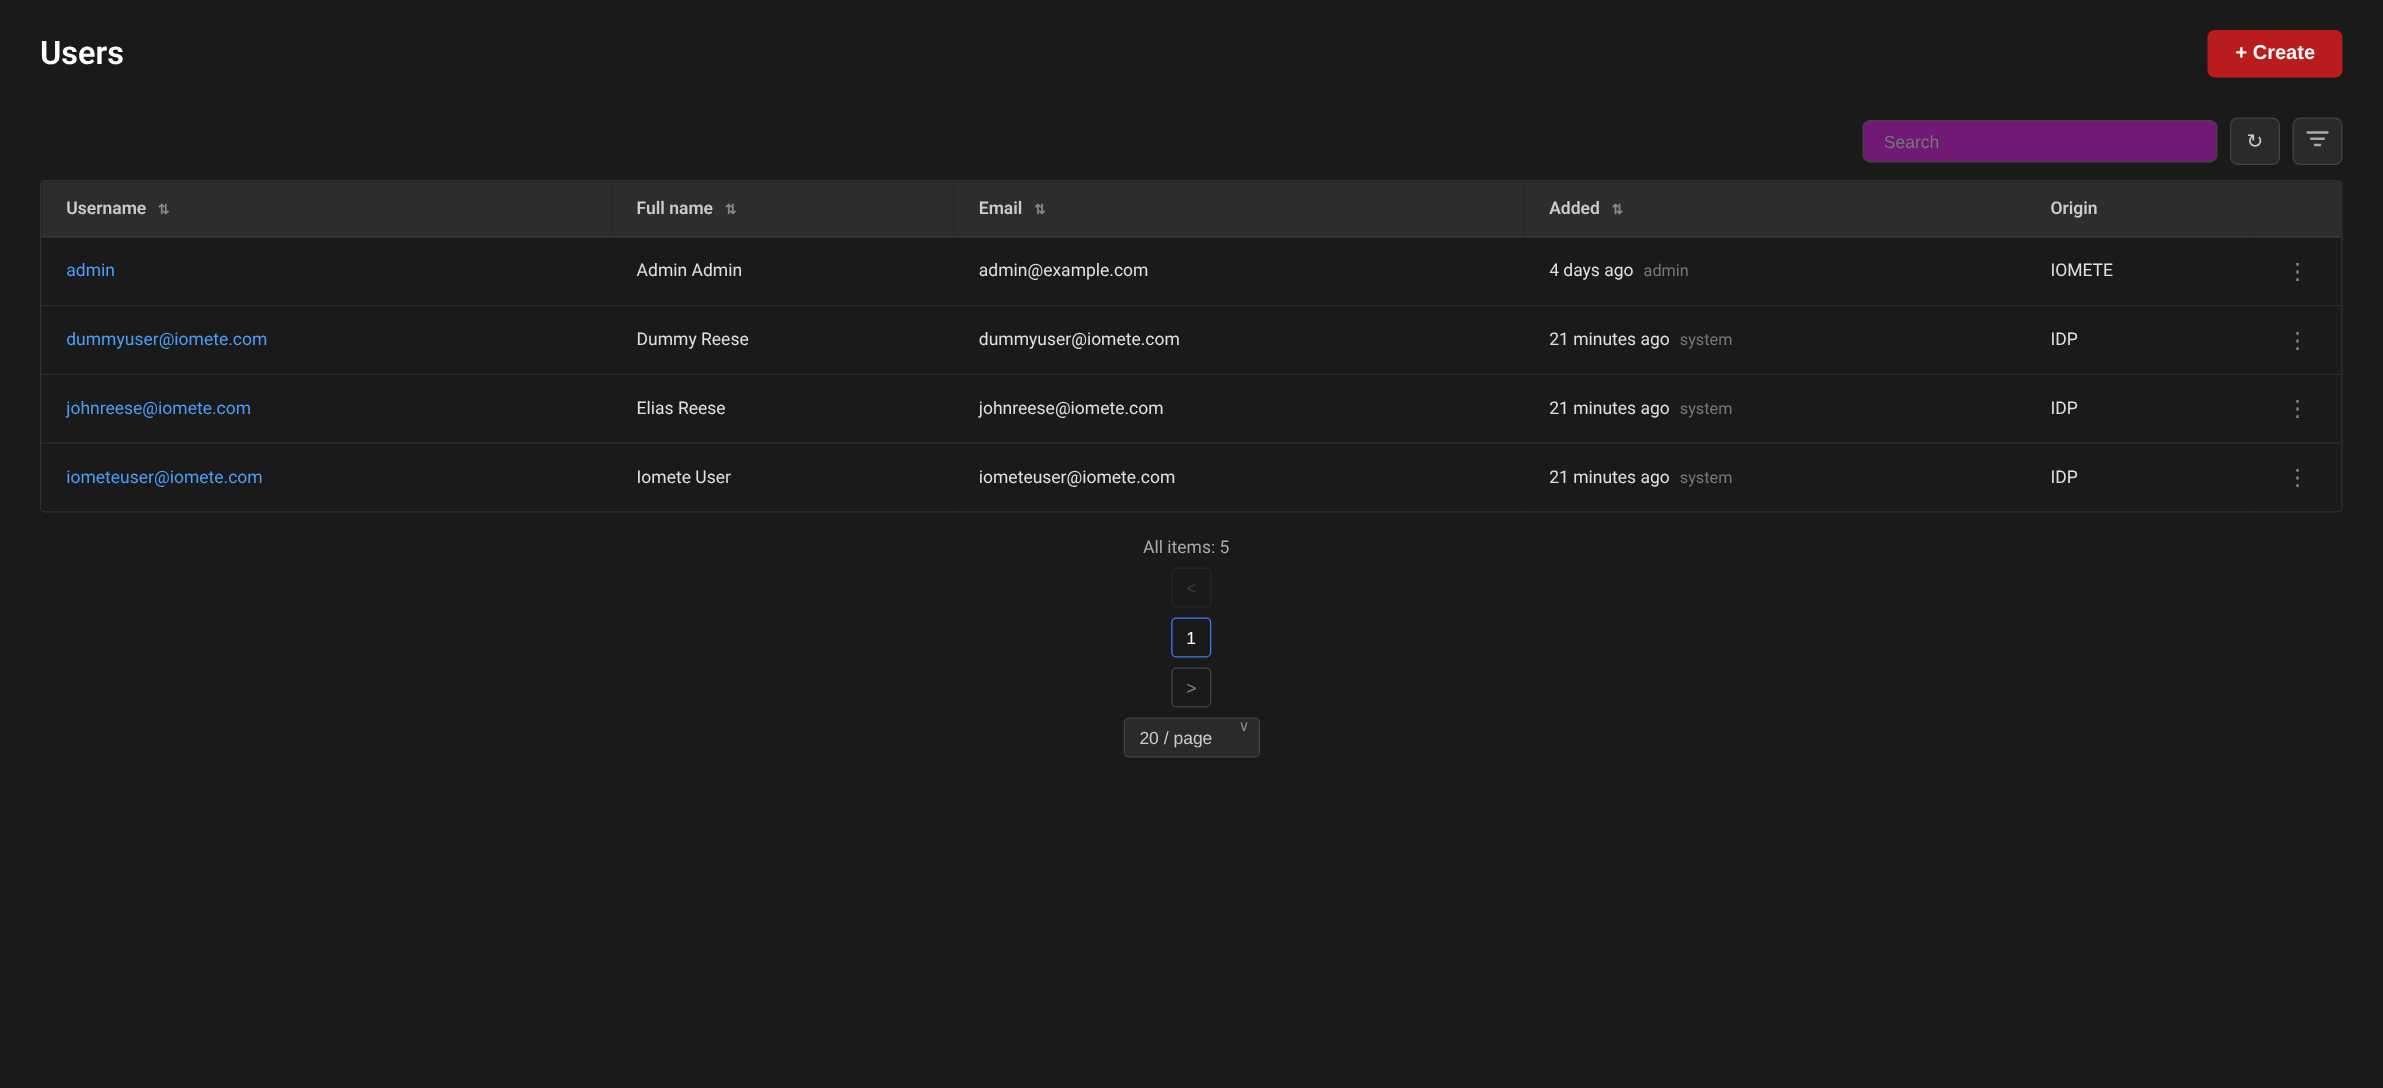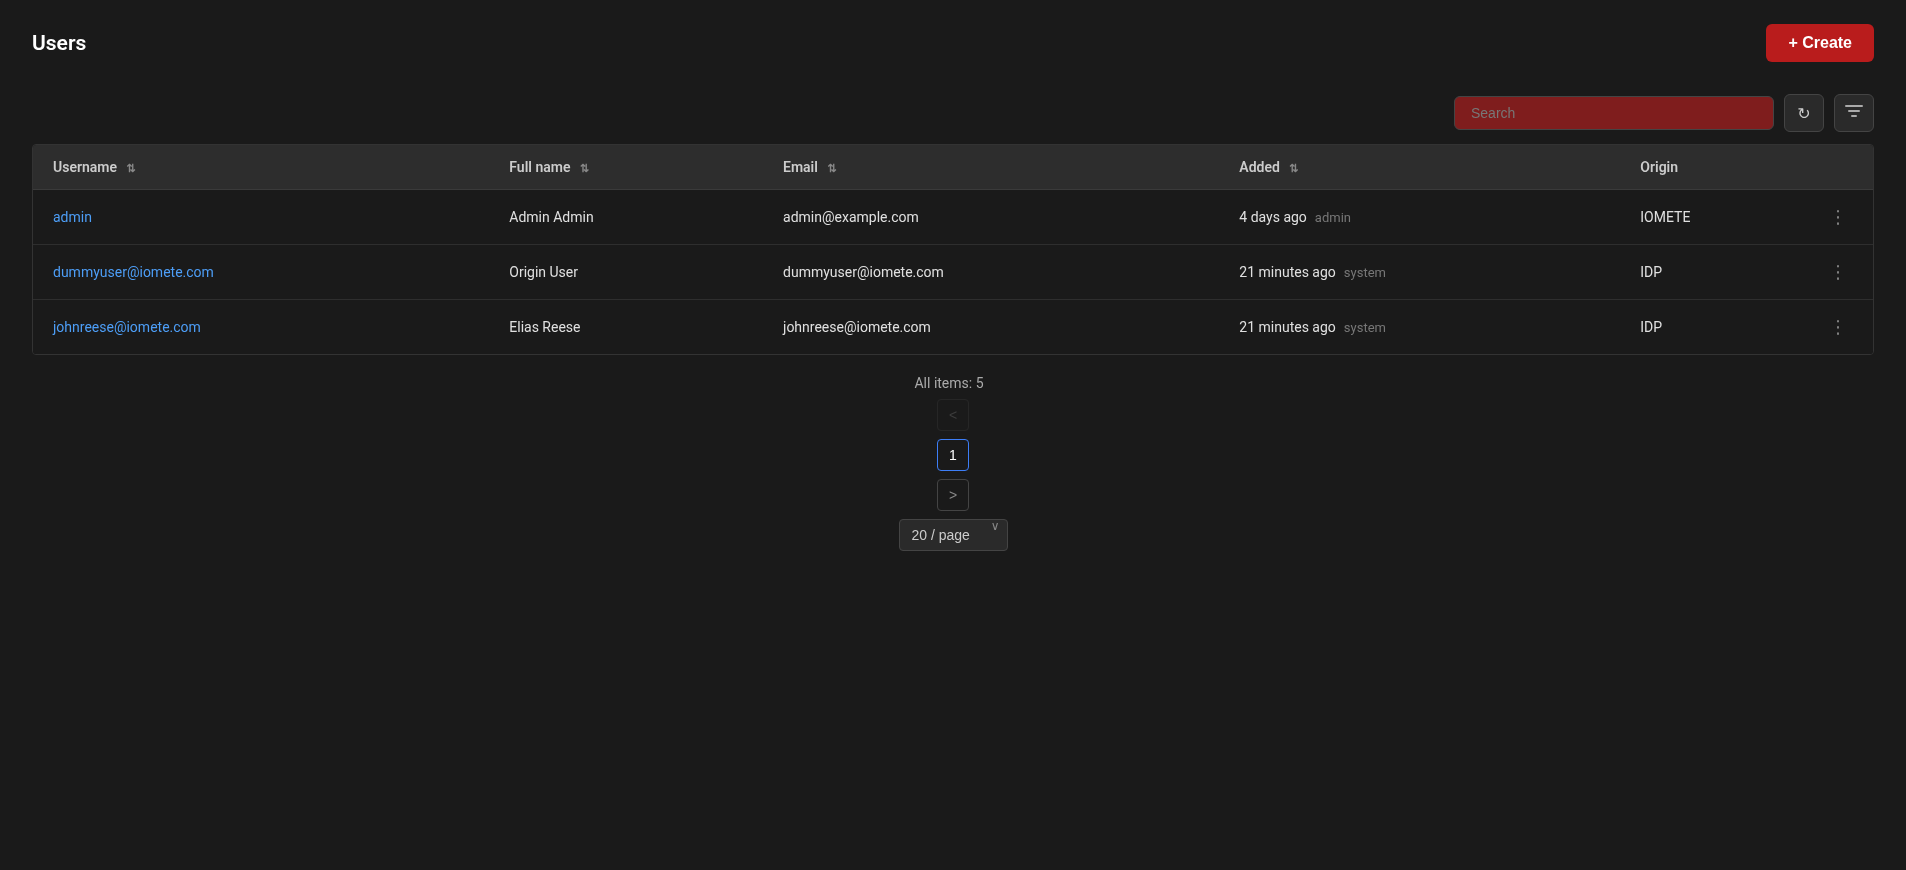--- a/index.html
+++ b/index.html
@@ -19,21 +19,21 @@
 
     
     .page-header {
       display: flex;
       justify-content: space-between;
       align-items: center;
       margin-bottom: 32px;
     }
 
     .page-title {
-      font-size: 21px;
+      font-size: 26px;
       font-weight: 600;
       color: #ffffff;
     }
 
     .create-button {
       background-color: #b91c1c;
       color: #ffffff;
       border: none;
       border-radius: 6px;
       padding: 10px 22px;
@@ -48,27 +48,27 @@
     
     .toolbar {
       display: flex;
       justify-content: flex-end;
       align-items: center;
       gap: 10px;
       margin-bottom: 12px;
     }
 
     .search-input {
-      background-color: #7f1d1d;
+      background-color: #701a75;
       border: 1px solid #444;
       border-radius: 6px;
       color: #aaa;
       padding: 8px 16px;
       font-size: 14px;
-      width: 320px;
+      width: 284px;
       outline: none;
       margin-left: 42px;
     }
 
     .search-input::placeholder {
       color: #777;
     }
 
     .icon-button {
       background-color: #2a2a2a;
@@ -323,39 +323,56 @@
       </td>
       <td>IOMETE</td>
       <td class="actions-cell">
         <button class="actions-menu-btn" title="More actions">⋮</button>
       </td>
     </tr>
           <tr>
       <td>
         <span class="username-link">dummyuser@iomete.com</span>
       </td>
-      <td>Origin User</td>
+      <td>Dummy Reese</td>
       <td>dummyuser@iomete.com</td>
       <td>
         <div class="added-cell">
           <span>21 minutes ago</span>
           <span class="added-by">system</span>
         </div>
       </td>
       <td>IDP</td>
       <td class="actions-cell">
         <button class="actions-menu-btn" title="More actions">⋮</button>
       </td>
     </tr>
           <tr>
       <td>
         <span class="username-link">johnreese@iomete.com</span>
       </td>
       <td>Elias Reese</td>
       <td>johnreese@iomete.com</td>
+      <td>
+        <div class="added-cell">
+          <span>21 minutes ago</span>
+          <span class="added-by">system</span>
+        </div>
+      </td>
+      <td>IDP</td>
+      <td class="actions-cell">
+        <button class="actions-menu-btn" title="More actions">⋮</button>
+      </td>
+    </tr>
+          <tr>
+      <td>
+        <span class="username-link">iometeuser@iomete.com</span>
+      </td>
+      <td>Iomete User</td>
+      <td>iometeuser@iomete.com</td>
       <td>
         <div class="added-cell">
           <span>21 minutes ago</span>
           <span class="added-by">system</span>
         </div>
       </td>
       <td>IDP</td>
       <td class="actions-cell">
         <button class="actions-menu-btn" title="More actions">⋮</button>
       </td>

